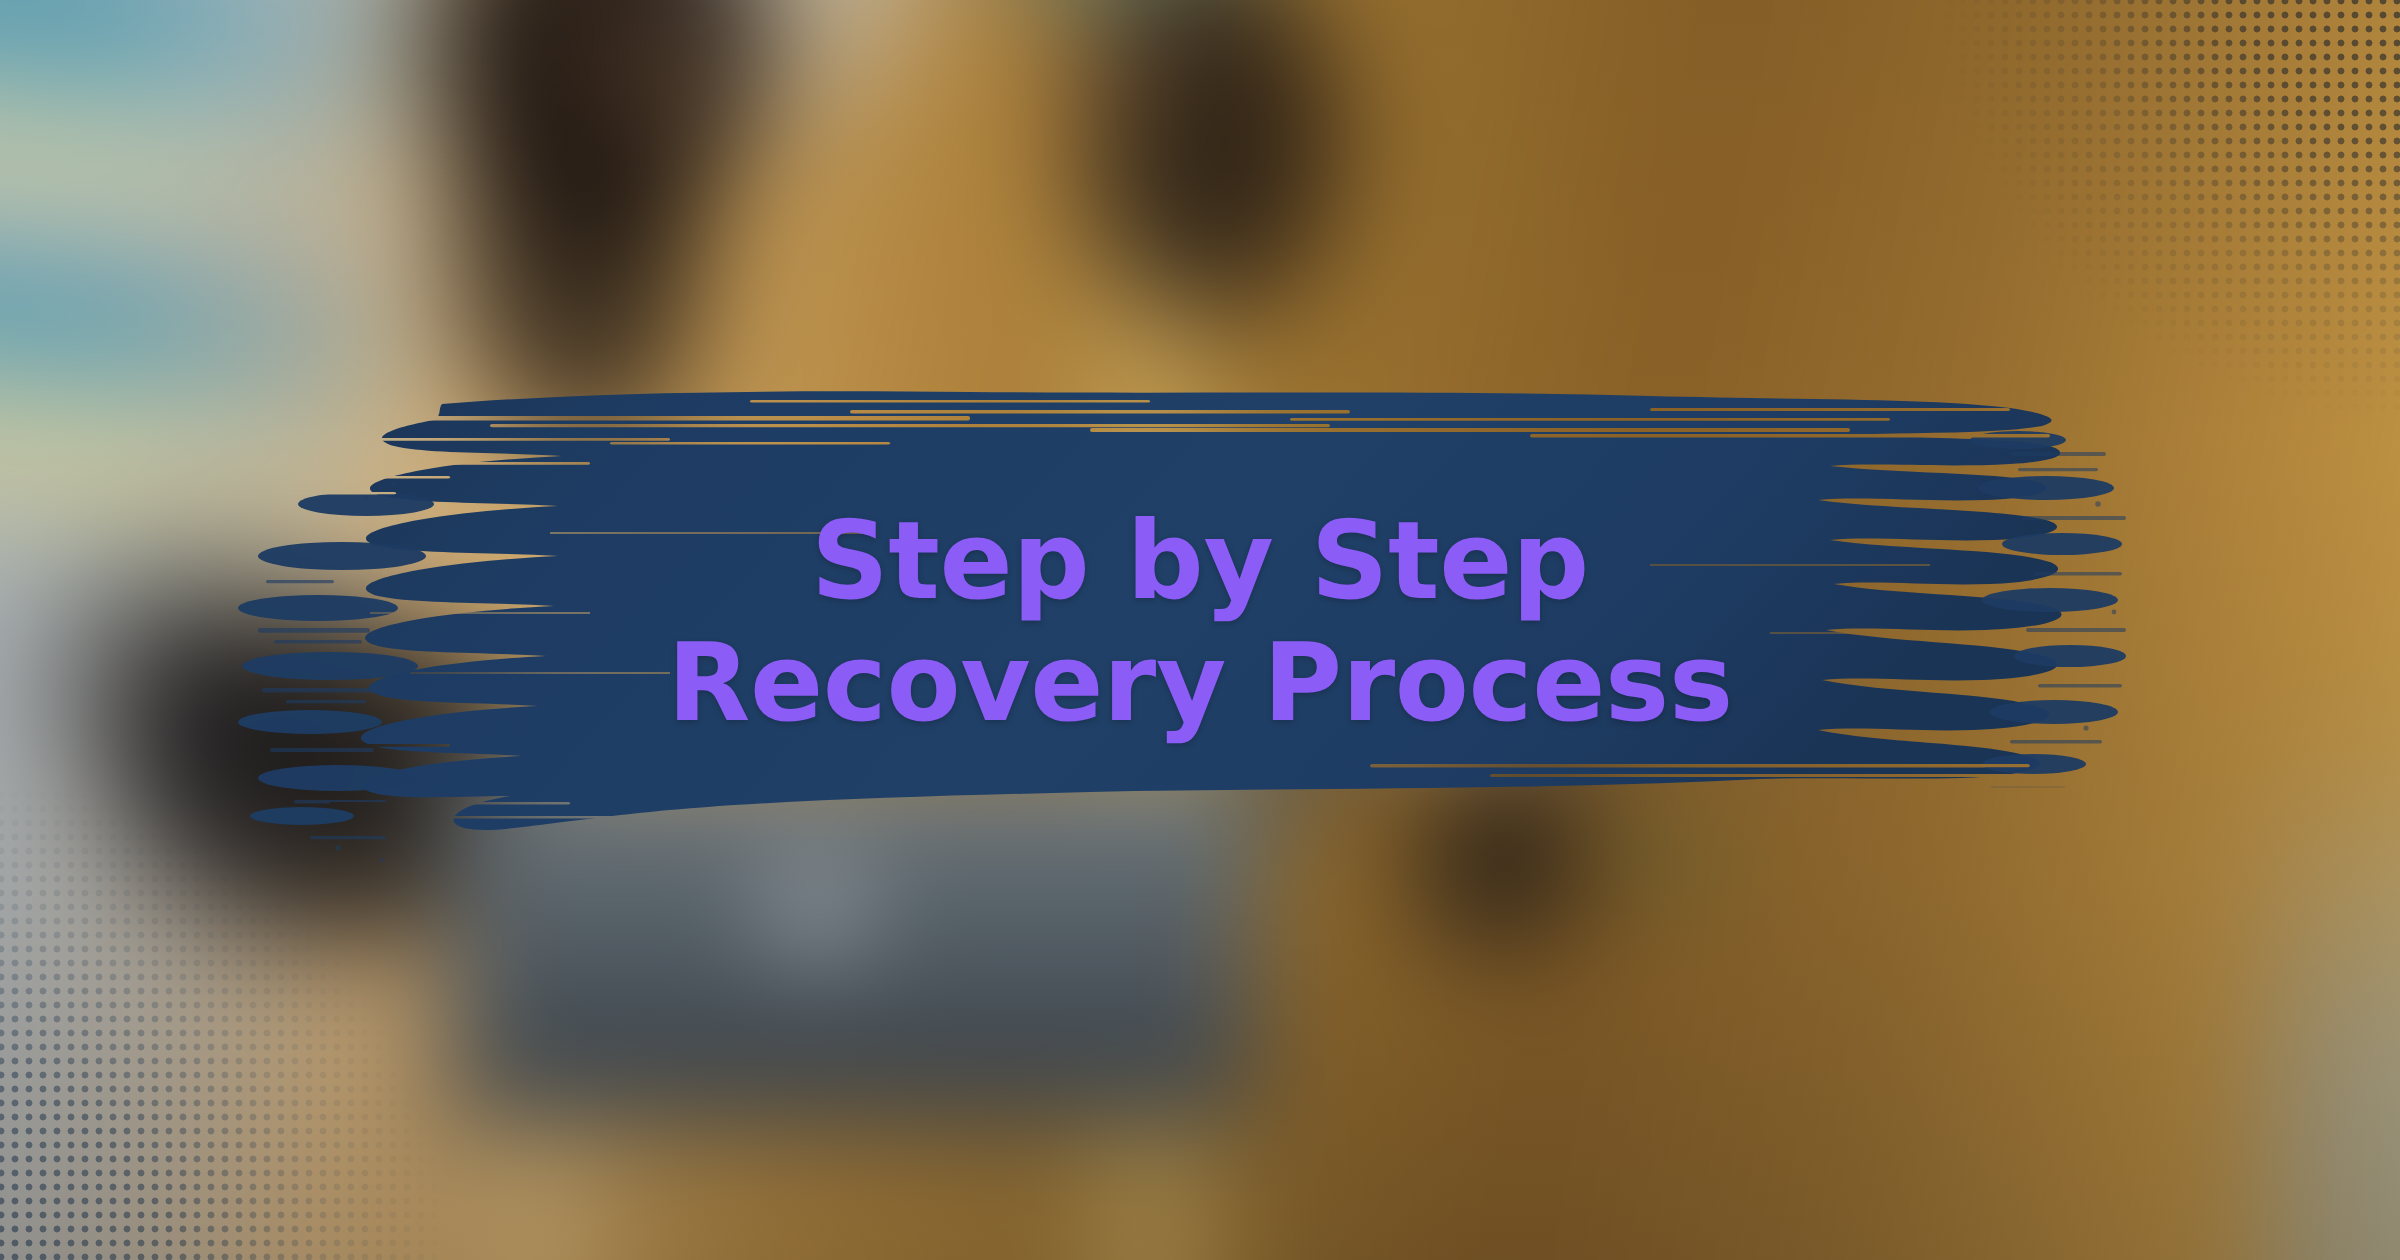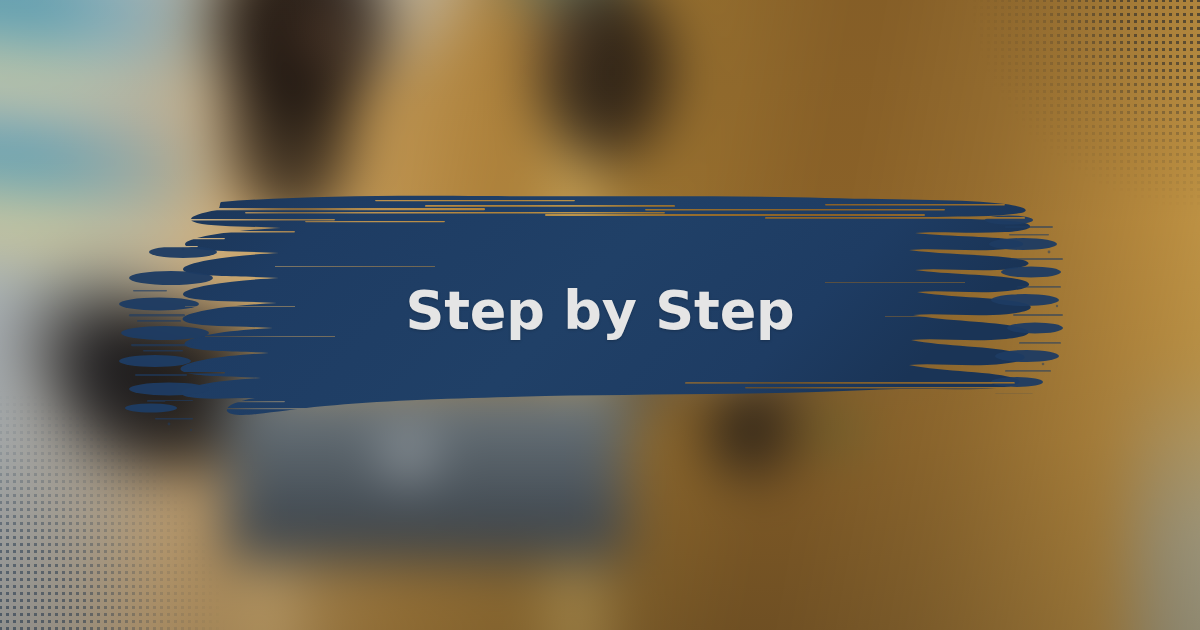--- a/index.html
+++ b/index.html
@@ -266,21 +266,21 @@
     width: 840px;
     height: 230px;
     display: flex;
     flex-direction: column;
     align-items: center;
     justify-content: center;
     text-align: center;
     pointer-events: none;
   }
   .headline .line {
-    color: #e5e5e5;
+    color: #8b5cf6;
     font-weight: 700;
     font-size: 54px;
     line-height: 1.13;
     letter-spacing: -0.2px;
     white-space: nowrap;
     text-shadow: 0 1px 3px rgba(0,0,0,0.22);
   }
 </style>
 </head>
 <body>
@@ -476,15 +476,16 @@
         <circle cx="66" cy="244" r="1"></circle>
         <circle cx="924" cy="66" r="1.4"></circle>
         <circle cx="932" cy="120" r="1.2"></circle>
         <circle cx="918" cy="178" r="1.3"></circle>
       </g>
     </svg>
   </div>
 
   <div class="headline">
     <div class="line">Step by Step</div>
+    <div class="line">Recovery Process</div>
   </div>
 
 </div>
 
 </body></html>

